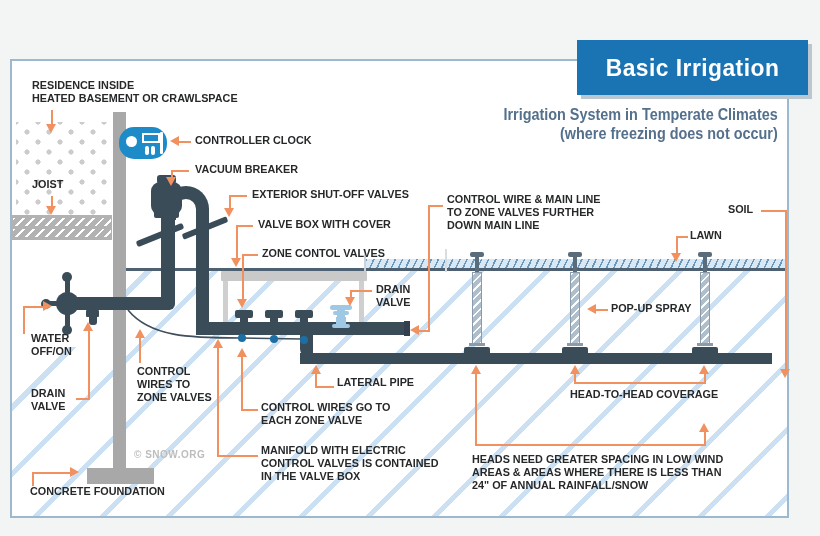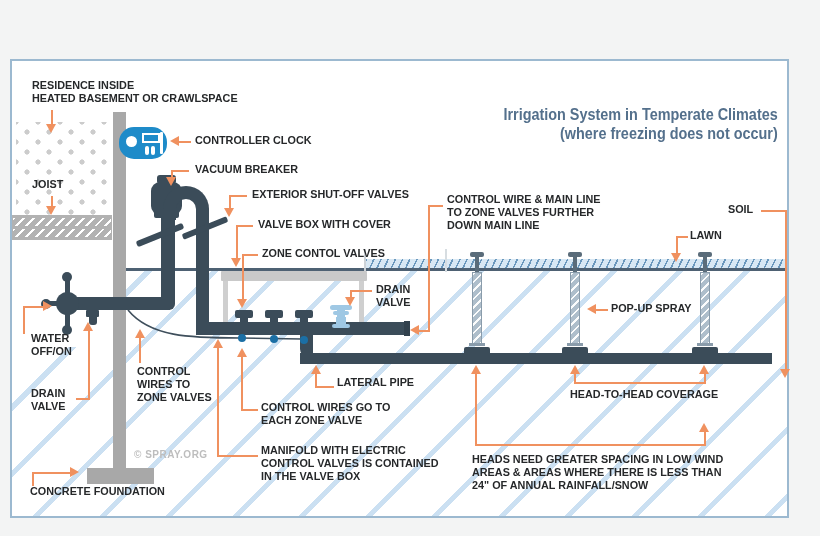--- a/index.html
+++ b/index.html
@@ -261,20 +261,23 @@
   <div class="abs lbl" style="left:137px;top:365px;">CONTROL
 WIRES TO
 ZONE VALVES</div>
   <div class="abs lbl" style="left:261px;top:401px;">CONTROL WIRES GO TO
 EACH ZONE VALVE</div>
   <div class="abs lbl" style="left:261px;top:444px;">MANIFOLD WITH ELECTRIC
 CONTROL VALVES IS CONTAINED
 IN THE VALVE BOX</div>
   <div class="abs lbl" style="left:337px;top:376px;">LATERAL PIPE</div>
   <div class="abs lbl" style="left:30px;top:485px;">CONCRETE FOUNDATION</div>
-  <div class="abs credit" style="left:134px;top:449px;">© SPRAY.ORG</div>
-
+  <div class="abs credit" style="left:134px;top:449px;">© SNOW.ORG</div>
+
+  <div class="abs titlebox">
+    <div class="titletext">Basic Irrigation</div>
+  </div>
   <div class="abs subtitle">
     <div>Irrigation System in Temperate Climates</div>
     <div>(where freezing does not occur)</div>
   </div>
 
 </div>
 
 </body></html>

